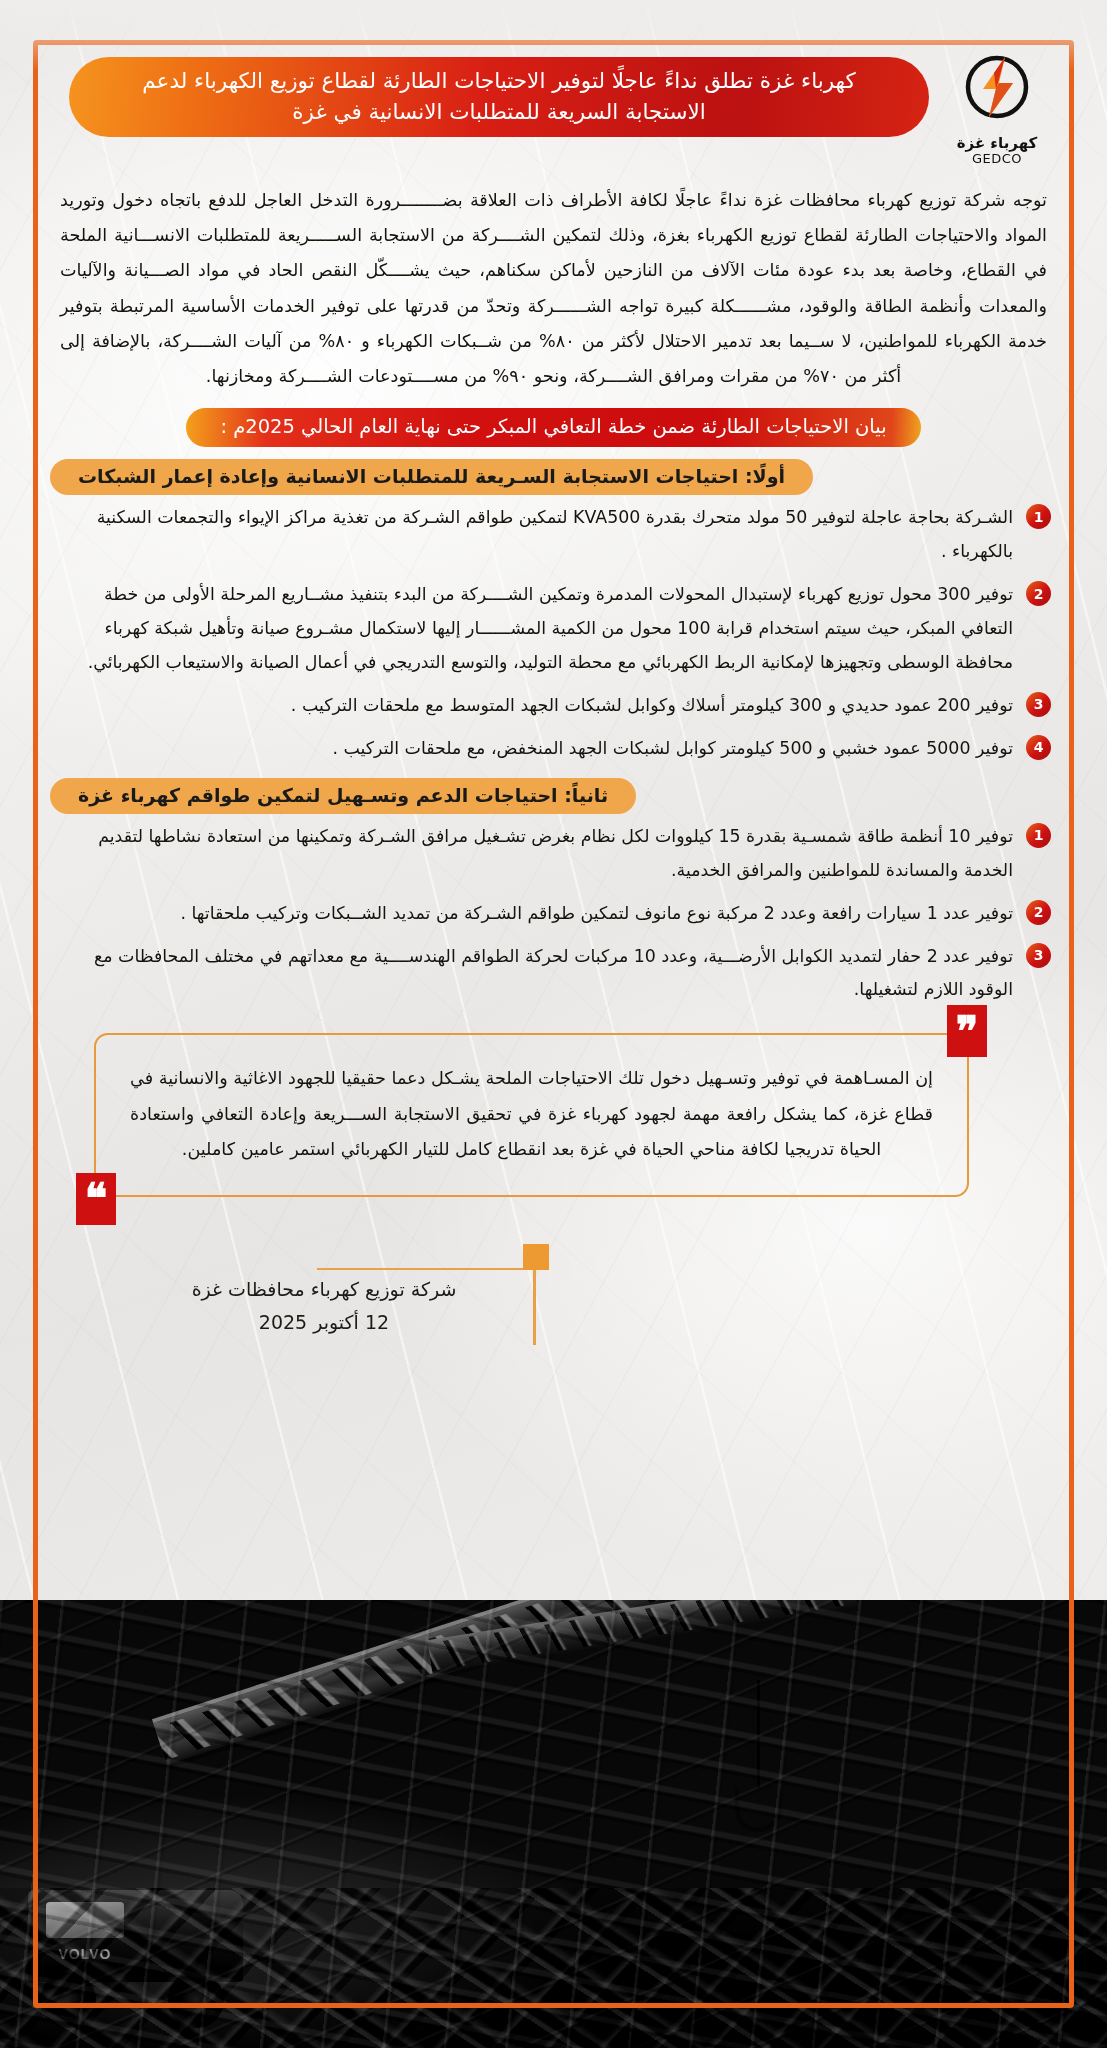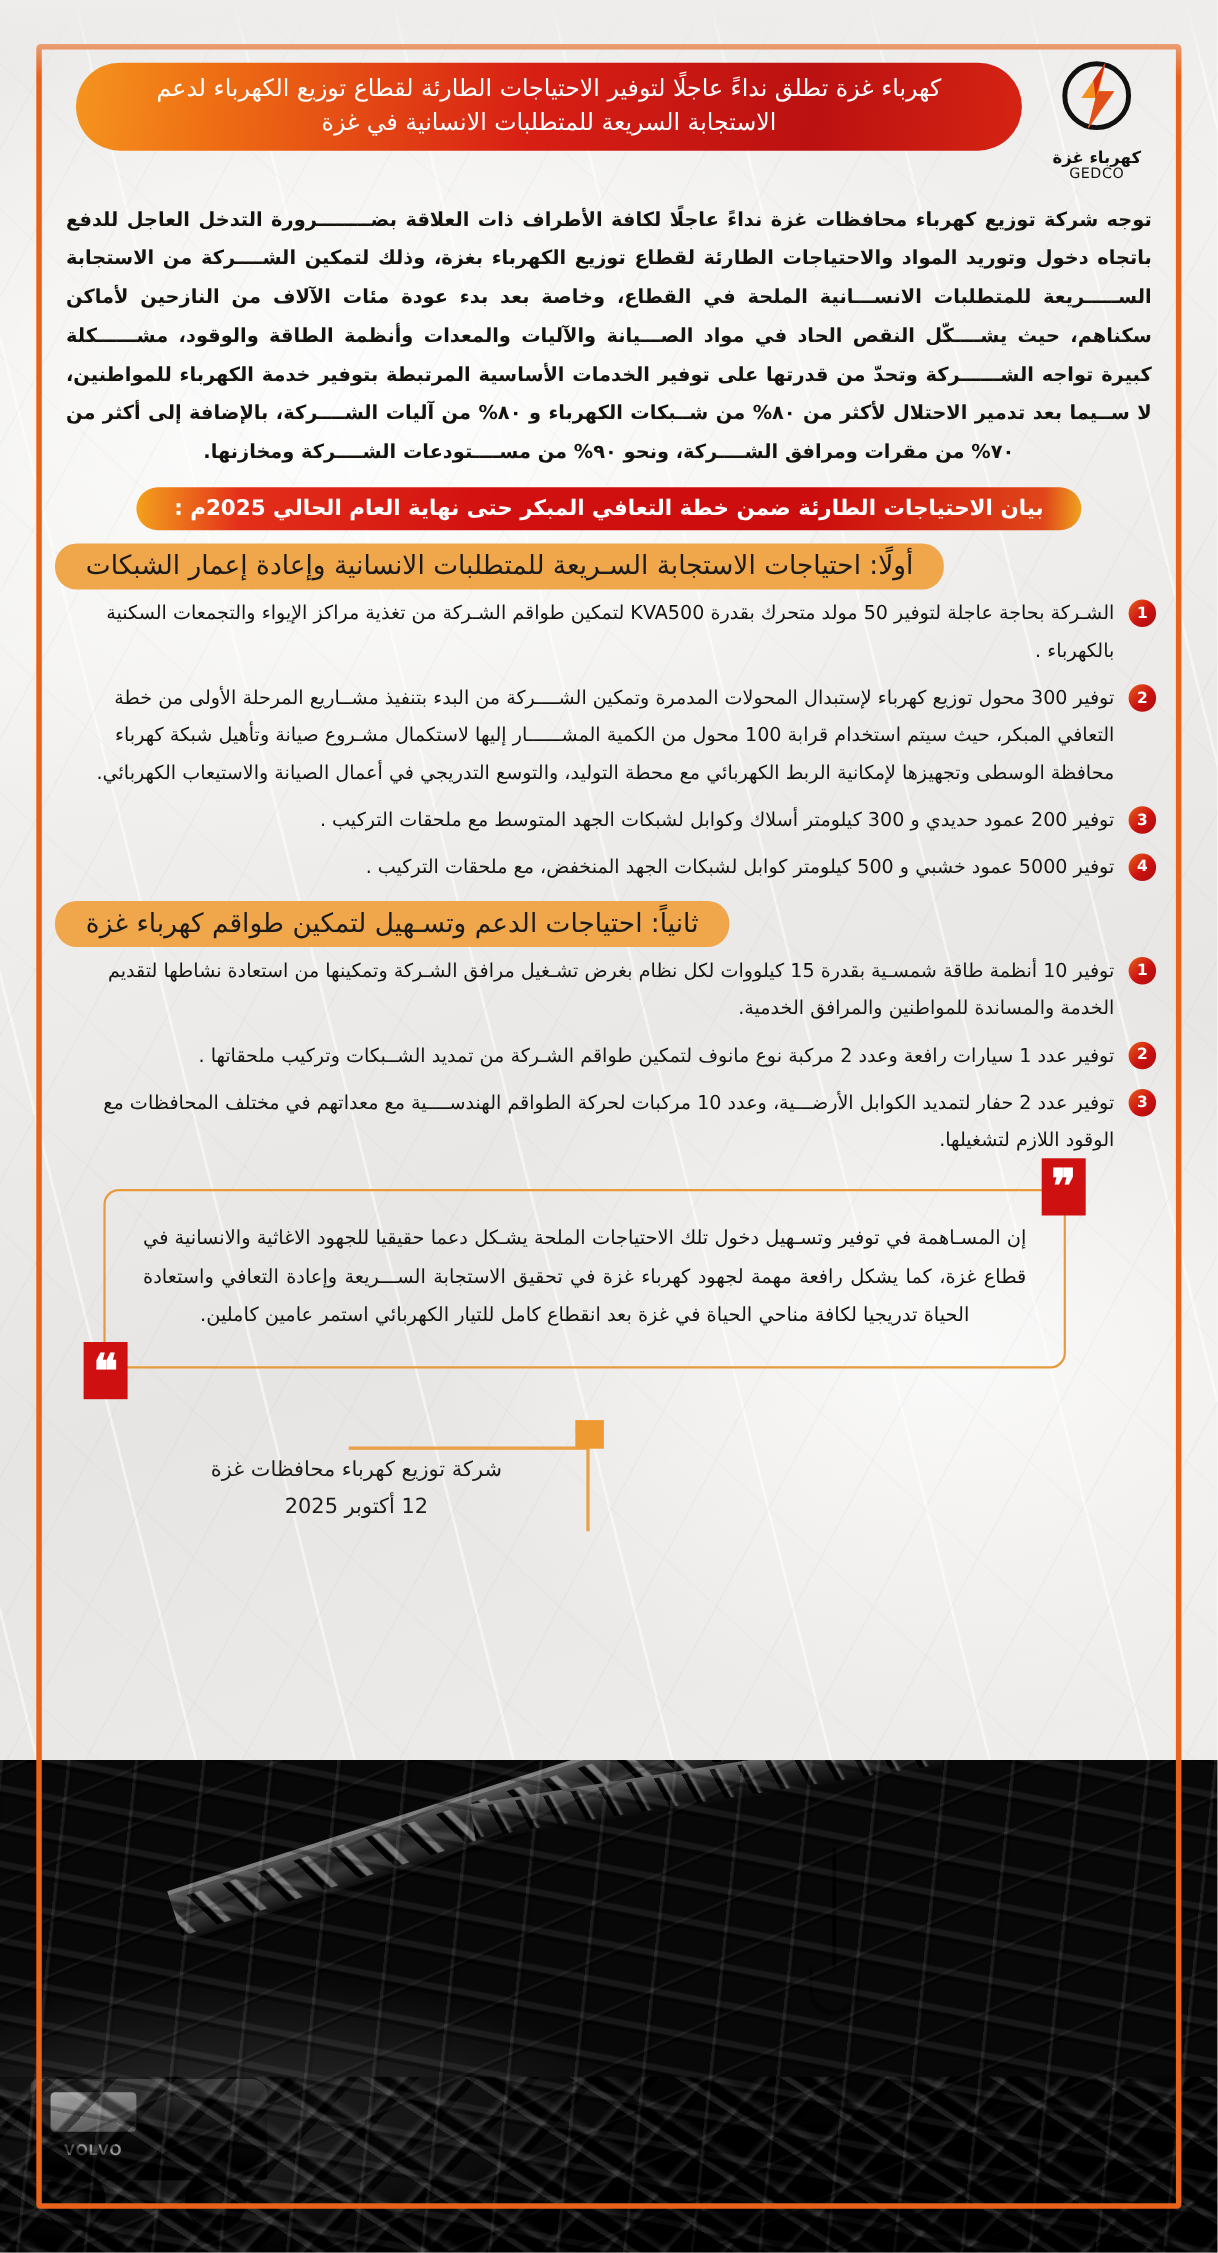--- a/index.html
+++ b/index.html
@@ -118,54 +118,54 @@
   .body-wrap {
     padding: 20px 22px 0 22px;
   }
   .para {
     font-size: 17.6px;
     line-height: 2.0;
     color: #16130f;
     text-align: justify;
     text-align-last: center;
     margin-bottom: 12px;
-    font-weight: 700;
+    font-weight: 400;
   }
   .para.second { text-indent: 28px; }
 
   
   .banner-red-row {
     display: flex;
     justify-content: center;
     margin-top: 14px;
     margin-bottom: 10px;
   }
   .banner-red {
     background: linear-gradient(92deg, #f3a11c 0%, #e4301a 11%, #d21010 38%, #cc0d0d 72%, #e0461a 96%, #f0a520 100%);
     color: #fff;
     font-size: 19.5px;
-    font-weight: bold;
+    font-weight: normal;
     padding: 7px 34px 9px 34px;
     border-radius: 22px;
     white-space: nowrap;
   }
 
   
   .banner-orange-row {
     display: flex;
     justify-content: flex-end;
     padding-left: 12px;
     margin-top: 12px;
     margin-bottom: 6px;
   }
   .banner-orange {
     background: #f0a64a;
     color: #1a1a1a;
-    font-size: 24px;
-    font-weight: normal;
+    font-size: 19px;
+    font-weight: bold;
     padding: 6px 28px 8px 28px;
     border-radius: 20px;
     white-space: nowrap;
   }
 
   
   ol.num-list { list-style: none; padding: 0 16px 0 18px; }
   ol.num-list > li {
     position: relative;
     padding-right: 40px;

